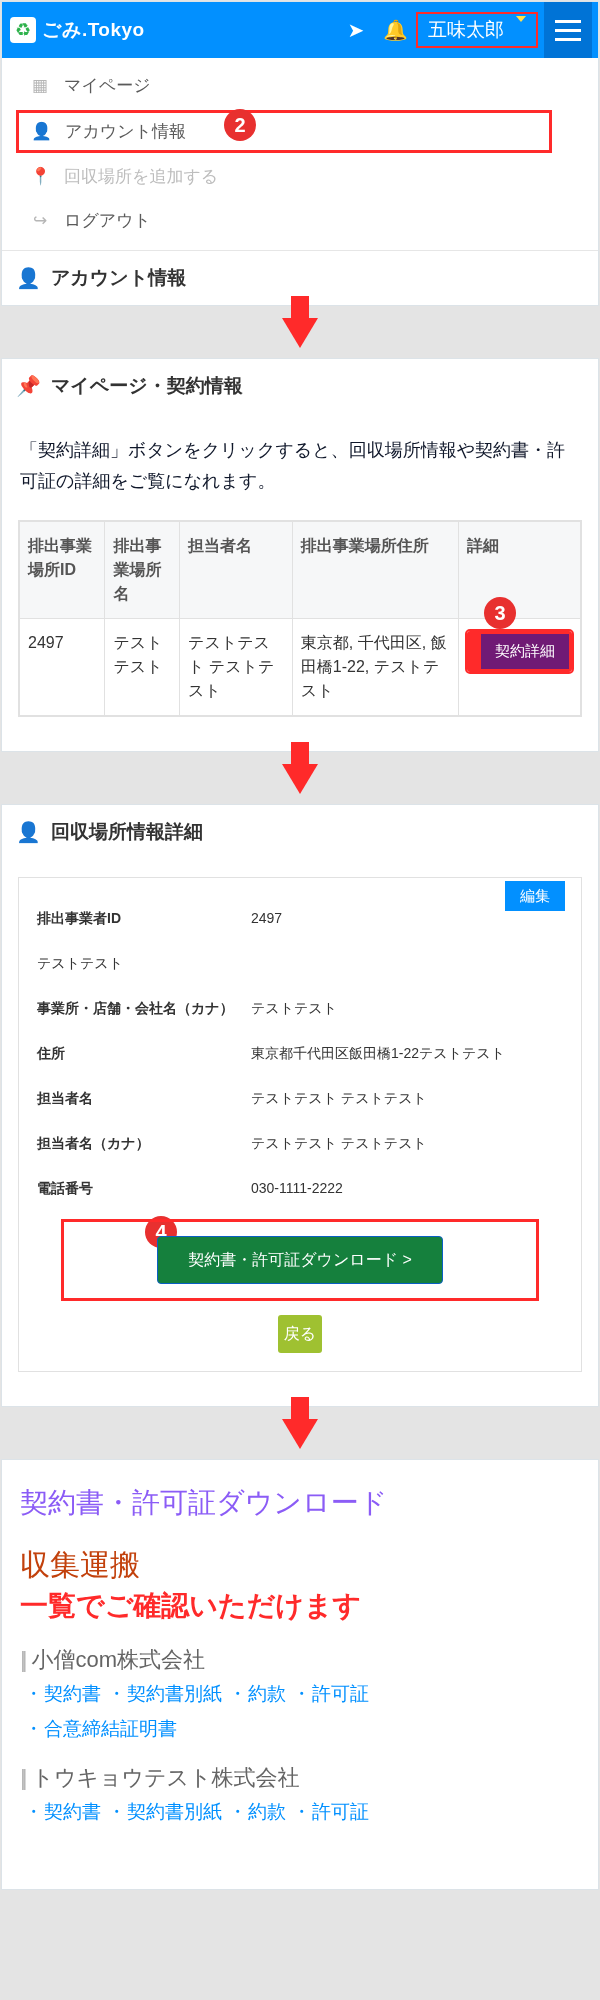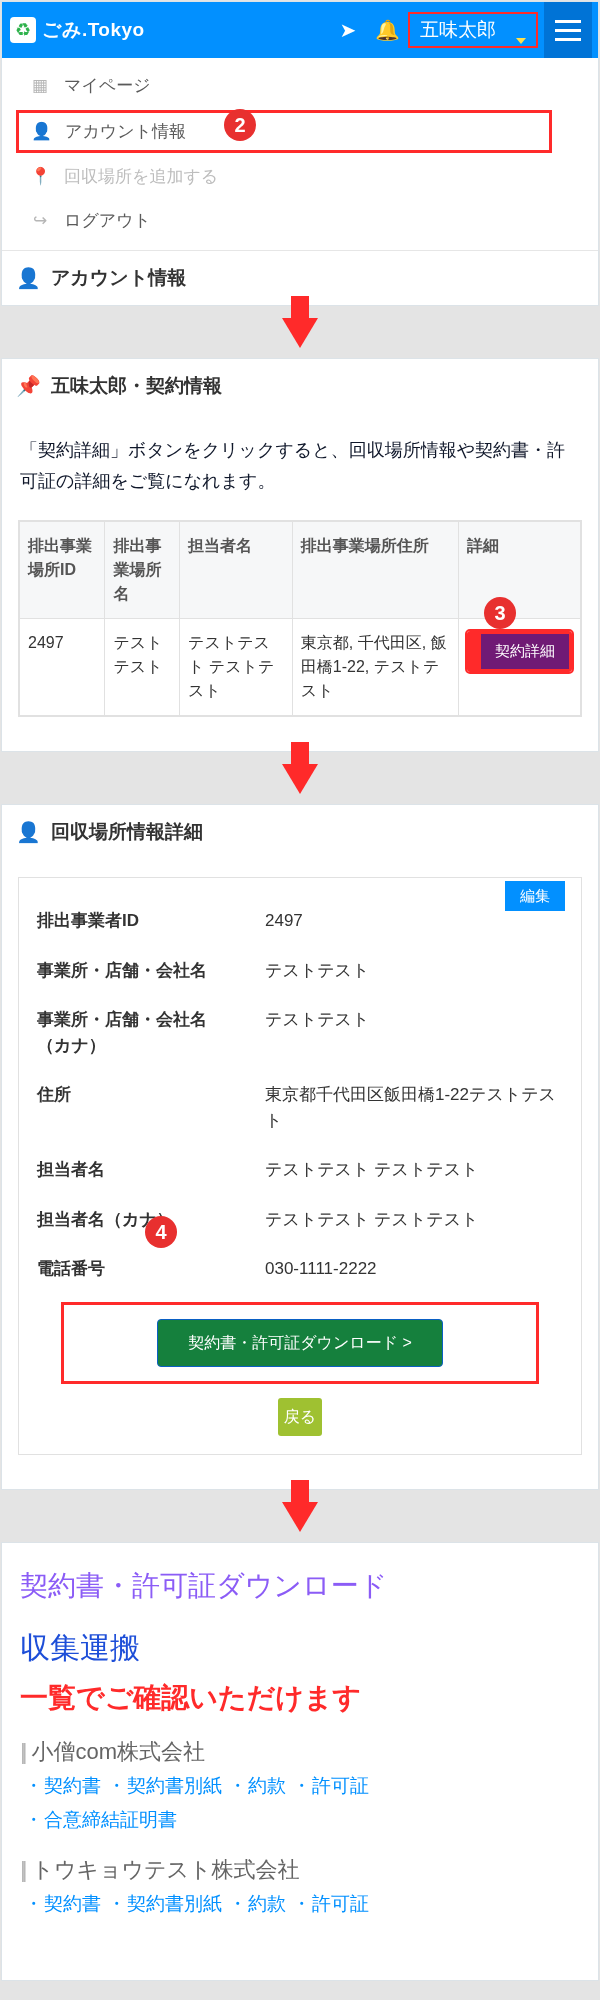--- a/index.html
+++ b/index.html
@@ -26,21 +26,21 @@
     width: 26px; height: 26px; border-radius: 4px; background: #fff;
     display: flex; align-items: center; justify-content: center;
     color: #2fb24c; font-size: 18px;
   }
   .brand-text { font-weight: 600; font-size: 19px; letter-spacing: .5px; }
   .appbar-spacer { flex: 1; }
   .appbar-icon { width: 40px; text-align: center; font-size: 20px; cursor: pointer; }
   .user-chip {
     border: 2.5px solid #ff2a2a;
     padding: 2px 10px;
-    display: flex; align-items: flex-end; gap: 20px;
+    display: flex; align-items: flex-start; gap: 12px;
     cursor: pointer;
     font-size: 19px;
     font-weight: 500;
   }
   .caret-down {
     width: 0; height: 0; border-left: 5px solid transparent;
     border-right: 5px solid transparent; border-top: 6px solid #ffe04d;
   }
   .hamburger {
     width: 48px; height: 56px; background: #0073d6;
@@ -105,21 +105,21 @@
     display: inline-block; background: #701a75; color: #fff;
     padding: 6px 14px; border-radius: 3px; font-size: 15px;
     cursor: pointer; white-space: nowrap;
     border: 3px solid #ff2a2a; outline: 2px solid #ff2a2a;
     border-left-width: 14px; border-right-width: 3px;
   }
   .detail-cell { position: relative; }
 
   
   .detail-block { border: 1px solid #e1e1e1; margin: 18px 16px 34px; padding: 18px; position: relative; }
-  .kv-row { display: flex; gap: 28px; padding: 12px 0; font-size: 17px; }
+  .kv-row { display: flex; gap: 14px; padding: 12px 0; font-size: 14px; }
   .kv-row .k { width: 200px; font-weight: 700; color: #333; flex-shrink: 0; }
   .kv-row .v { flex: 1; }
   .edit-btn {
     position: absolute; right: 16px; top: 3px;
     background: #0290ff; color: #fff; width: 60px;
     padding: 6px 0; text-align: center; border-radius: 0;
     font-size: 15px; line-height: 1.2; cursor: pointer;
   }
   .dl-btn-wrap {
     border: 3px solid #ff2a2a; padding: 14px 10px; margin: 8px 24px 0;
@@ -132,21 +132,21 @@
   }
   .back-btn {
     display: block; width: 44px; margin: 14px auto 0;
     background: #9fc131; color: #fff; text-align: center;
     padding: 7px 0; border-radius: 3px; font-size: 16px; cursor: pointer;
   }
 
   
   .dl-panel { padding: 22px 18px 60px; }
   .dl-title { font-size: 28px; color: #8b5cf6; font-weight: 400; margin-bottom: 18px; }
-  .dl-sub { font-size: 30px; color: #1d4ed8; font-weight: 400; margin: 6px 0 11px; }
+  .dl-sub { font-size: 30px; color: #c2410c; font-weight: 400; margin: 6px 0 2px; }
   .company-row { display: flex; align-items: center; gap: 8px; margin-top: 16px; }
   .bar-icon { color: #b7b7b7; font-size: 22px; letter-spacing: -4px; }
   .company-name { font-size: 22px; color: #656565; }
   .doc-links { padding: 4px 0 2px 4px; display: flex; flex-wrap: wrap; }
   .doc-links span { color: #0290ff; font-size: 19px; cursor: pointer; margin-right: 6px; }
   .doc-links .dot { color: #0290ff; margin: 0 1px 0 0; }
   .overlay-msg {
     color: #ff2a2a; font-size: 28px; font-weight: 700;
     margin-top: -4px; margin-bottom: 4px;
   }
@@ -199,21 +199,21 @@
     <span class="icon">👤</span>
     <span>アカウント情報</span>
   </div>
 </div>
 
 <div class="arrow-down"></div>
 
 <div class="panel callout">
   <div class="sect-head" style="border-top:none;">
     <span class="icon">📌</span>
-    <span>五味太郎・契約情報</span>
+    <span>マイページ・契約情報</span>
   </div>
   <div class="info-text">「契約詳細」ボタンをクリックすると、回収場所情報や契約書・許可証の詳細をご覧になれます。</div>
 
   <div class="tbl-wrap">
     <table class="data">
       <thead>
         <tr>
           <th>排出事業場所ID</th>
           <th>排出事業場所名</th>
           <th>担当者名</th>
@@ -246,21 +246,20 @@
   </div>
 
   <div class="detail-block">
     <div class="edit-btn">編集</div>
 
     <div class="kv-row">
       <div class="k">排出事業者ID</div>
       <div class="v">2497</div>
     </div>
     <div class="kv-row">
-      <div class="k">事業所・店舗・会社名</div>
       <div class="v">テストテスト</div>
     </div>
     <div class="kv-row">
       <div class="k">事業所・店舗・会社名（カナ）</div>
       <div class="v">テストテスト</div>
     </div>
     <div class="kv-row">
       <div class="k">住所</div>
       <div class="v">東京都千代田区飯田橋1-22テストテスト</div>
     </div>

